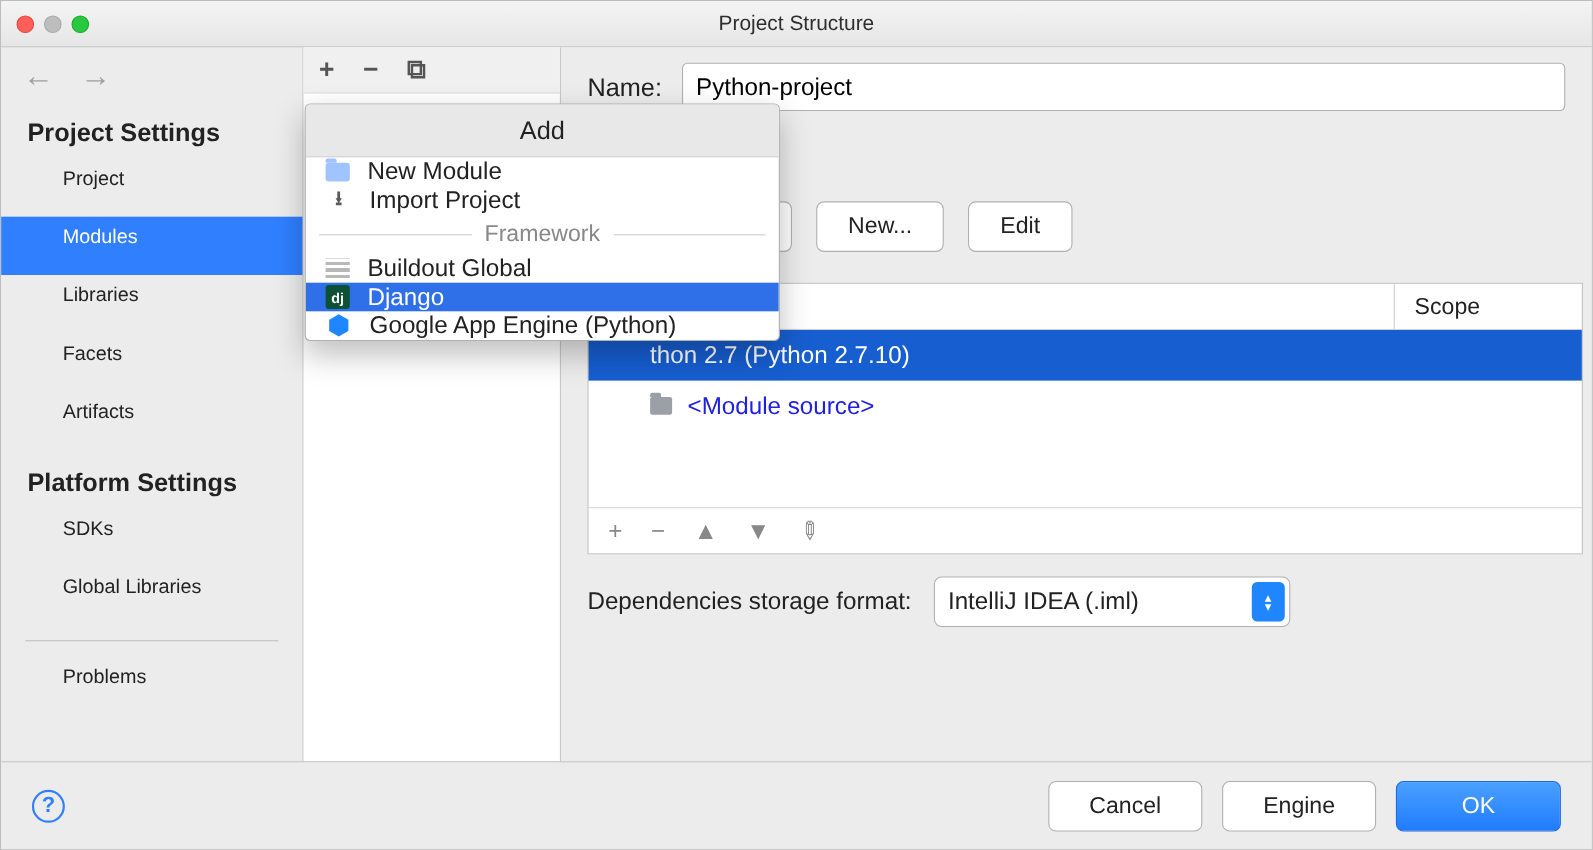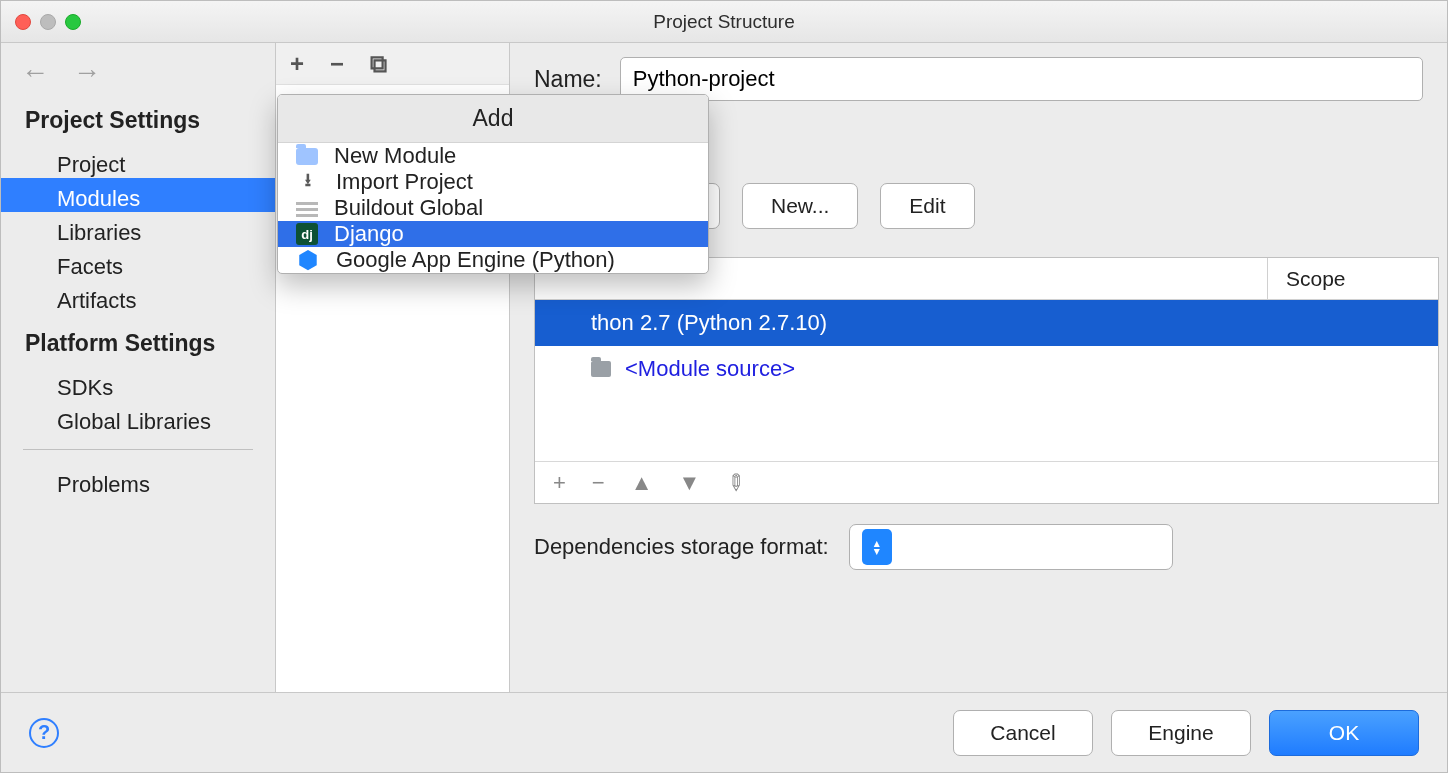--- a/index.html
+++ b/index.html
@@ -55,22 +55,22 @@
     font-size: 28px;
     color: #a0a0a0;
   }
   .section-head {
     padding: 16px 18px 10px 24px;
     font-weight: bold;
     font-size: 23px;
     color: #222;
   }
   .side-item {
-    padding: 8px 0 0 56px;
-    font-size: 22px;
+    padding: 8px 0 24px 56px;
+    font-size: 18px;
     cursor: default;
   }
   .side-item.selected {
     background: #2f7fff;
     color: #fff;
   }
   .side-divider {
     border-top: 1px solid #c0c0c0;
     margin: 14px 22px;
   }
@@ -386,20 +386,21 @@
         <span>−</span>
         <span>▲</span>
         <span>▼</span>
         <span class="pencil">✎</span>
       </div>
     </div>
 
     <div class="storage-row">
       <span>Dependencies storage format:</span>
       <div class="dropdown" style="width:324px;">
+        <span style="flex:1">IntelliJ IDEA (.iml)</span>
         <div class="dd-caret"></div>
       </div>
     </div>
   </div>
 </div>
 
 <div class="footer">
   <div class="help-icon">?</div>
   <div class="footer-btns">
     <div class="btn" style="width:140px;">Cancel</div>
@@ -411,20 +412,23 @@
 <div class="popup">
   <div class="popup-title">Add</div>
   <div class="popup-item">
     <span class="ico ico-folder-blue"></span>
     <span>New Module</span>
   </div>
   <div class="popup-item">
     <span class="ico ico-import">⭳</span>
     <span>Import Project</span>
   </div>
+  <div class="popup-sep">
+    <span>Framework</span>
+  </div>
   <div class="popup-item">
     <span class="ico ico-build"></span>
     <span>Buildout Global</span>
   </div>
   <div class="popup-item selected">
     <span class="ico ico-dj">dj</span>
     <span>Django</span>
   </div>
   <div class="popup-item">
     <span class="ico ico-gae">⬢</span>

